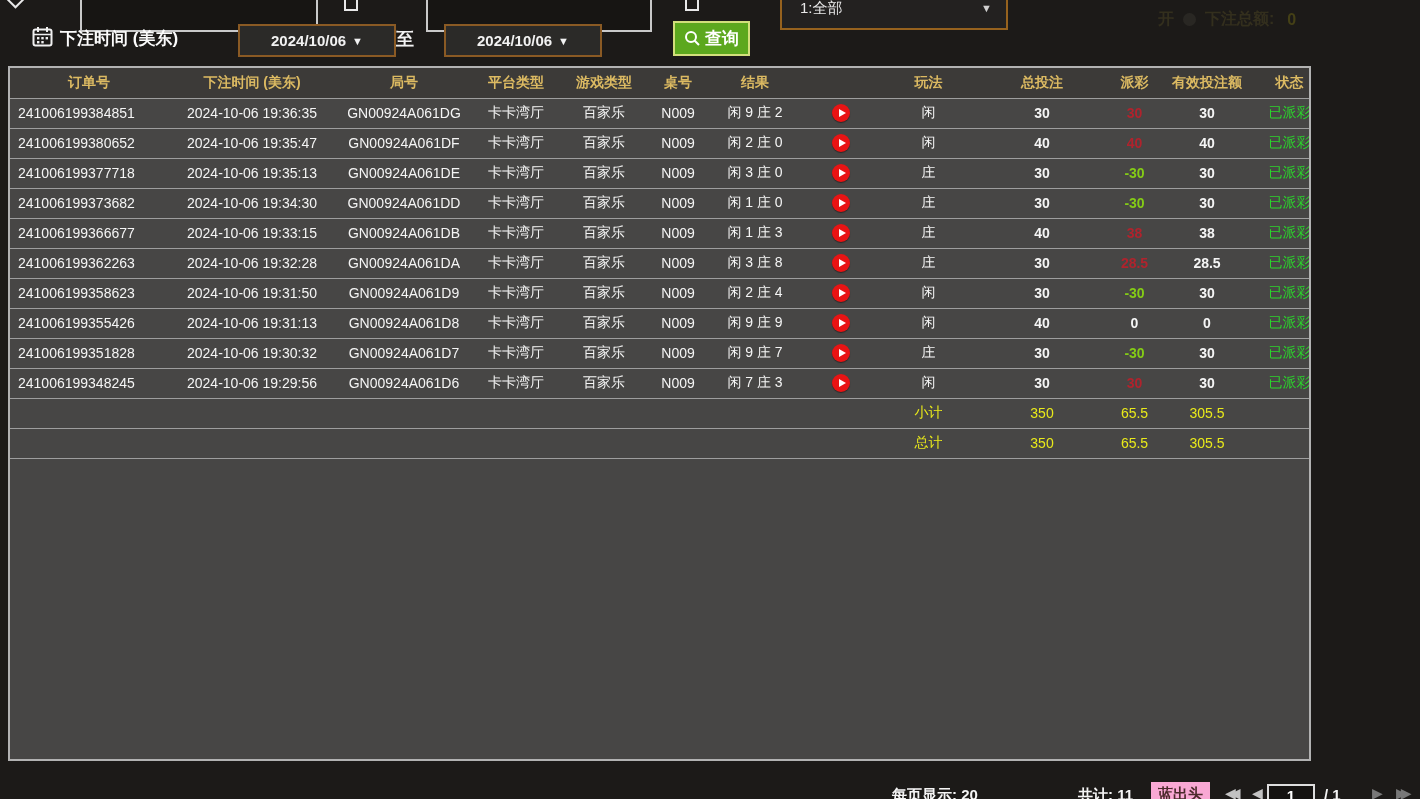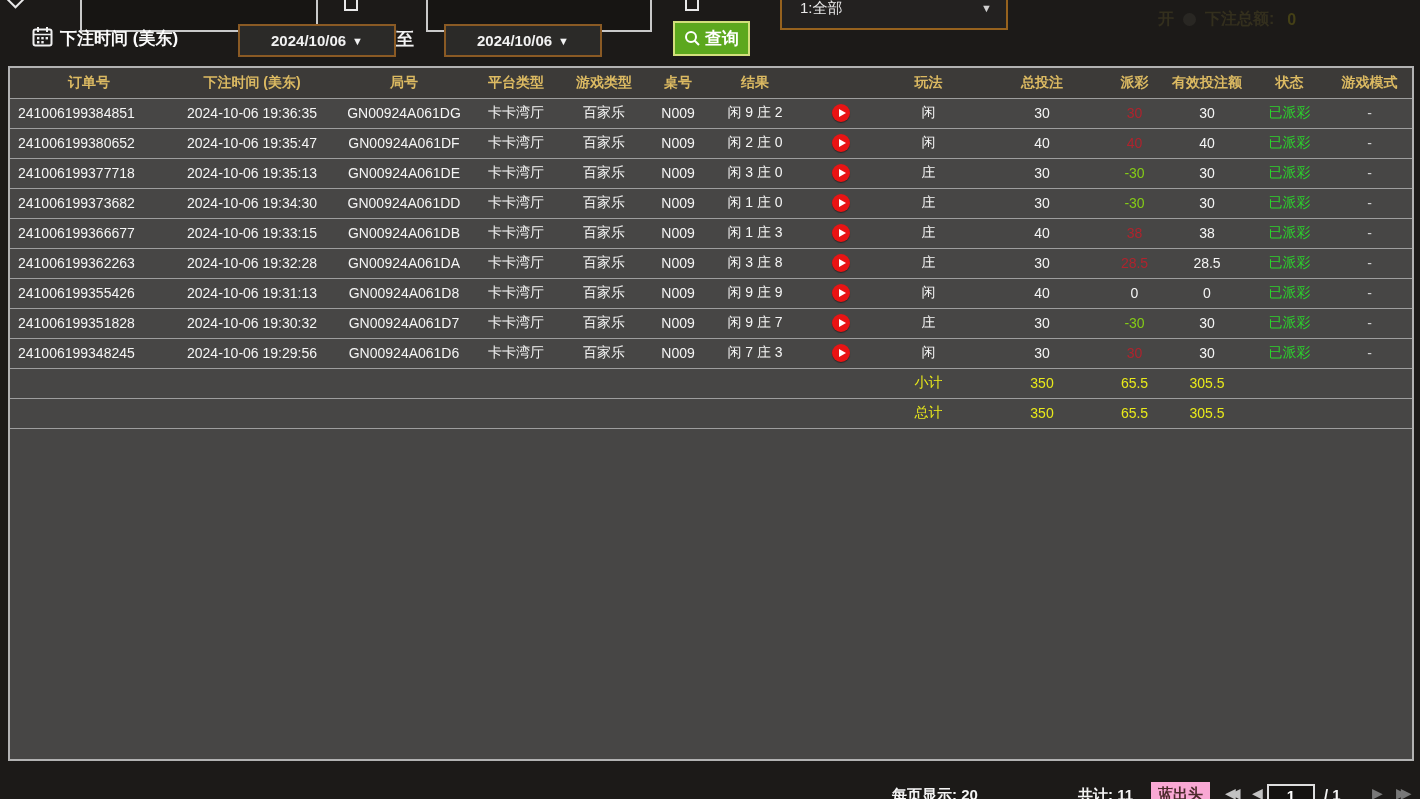--- a/index.html
+++ b/index.html
@@ -54,29 +54,29 @@
   .datebox .caret { font-size:11px; }
   .to-label { position:absolute; left:396px; top:27px; font-size:18px; font-weight:bold; }
   .search-btn {
     position:absolute; left:673px; top:21px; height:35px;
     background:#5ca81e; border:2px solid #d2df7b; color:#fff;
     font-size:17px; font-weight:bold; font-family:inherit;
     display:flex; align-items:center; gap:4px; padding:0 9px; cursor:pointer;
   }
   
   .table-panel {
-    margin:0 6px 0 8px; width:1406px; height:695px;
+    margin:0 6px 0 8px; width:1303px; height:695px;
     border:2px solid #b2b2b2; background:#474645; overflow:hidden;
   }
   table { border-collapse:collapse; table-layout:fixed; width:1402px; }
   th,td { height:30px; overflow:hidden; white-space:nowrap; text-align:center; font-size:14px; }
   thead th { background:#3c3a38; color:#dcba62; font-weight:bold; font-size:14px; }
   tbody td { border-top:1px solid #9e9e9e; color:#f5f5f5; }
   td.c-order { text-align:left; padding-left:8px; }
-  td.num { font-weight:normal; }
+  td.num { font-weight:bold; }
   td.pay-win { color:#b0232d; }
   td.pay-loss { color:#84cc16; }
   td.status { color:#2bd52b; }
   td.mode { color:#cfcfcf; }
   tr.total-row td { color:#e9e91a; font-weight:normal;margin-top:41px; }
   .play-icon {
     display:inline-block; width:18px; height:18px; border-radius:50%;
     background:#e81414; position:relative; vertical-align:middle; cursor:pointer;
     box-shadow:0 1px 1px rgba(0,0,0,.4);
   }
@@ -292,20 +292,36 @@
     <td>闲 3 庄 8</td>
     <td><span class="play-icon"></span></td>
     <td>庄</td>
     <td class="num">30</td>
     <td class="num pay-win">28.5</td>
     <td class="num">28.5</td>
     <td class="status">已派彩</td>
     <td class="mode">-</td>
   </tr>
         <tr class="data-row">
+    <td class="c-order">241006199358623</td>
+    <td>2024-10-06 19:31:50</td>
+    <td>GN00924A061D9</td>
+    <td>卡卡湾厅</td>
+    <td>百家乐</td>
+    <td>N009</td>
+    <td>闲 2 庄 4</td>
+    <td><span class="play-icon"></span></td>
+    <td>闲</td>
+    <td class="num">30</td>
+    <td class="num pay-loss">-30</td>
+    <td class="num">30</td>
+    <td class="status">已派彩</td>
+    <td class="mode">-</td>
+  </tr>
+        <tr class="data-row">
     <td class="c-order">241006199355426</td>
     <td>2024-10-06 19:31:13</td>
     <td>GN00924A061D8</td>
     <td>卡卡湾厅</td>
     <td>百家乐</td>
     <td>N009</td>
     <td>闲 9 庄 9</td>
     <td><span class="play-icon"></span></td>
     <td>闲</td>
     <td class="num">40</td>

